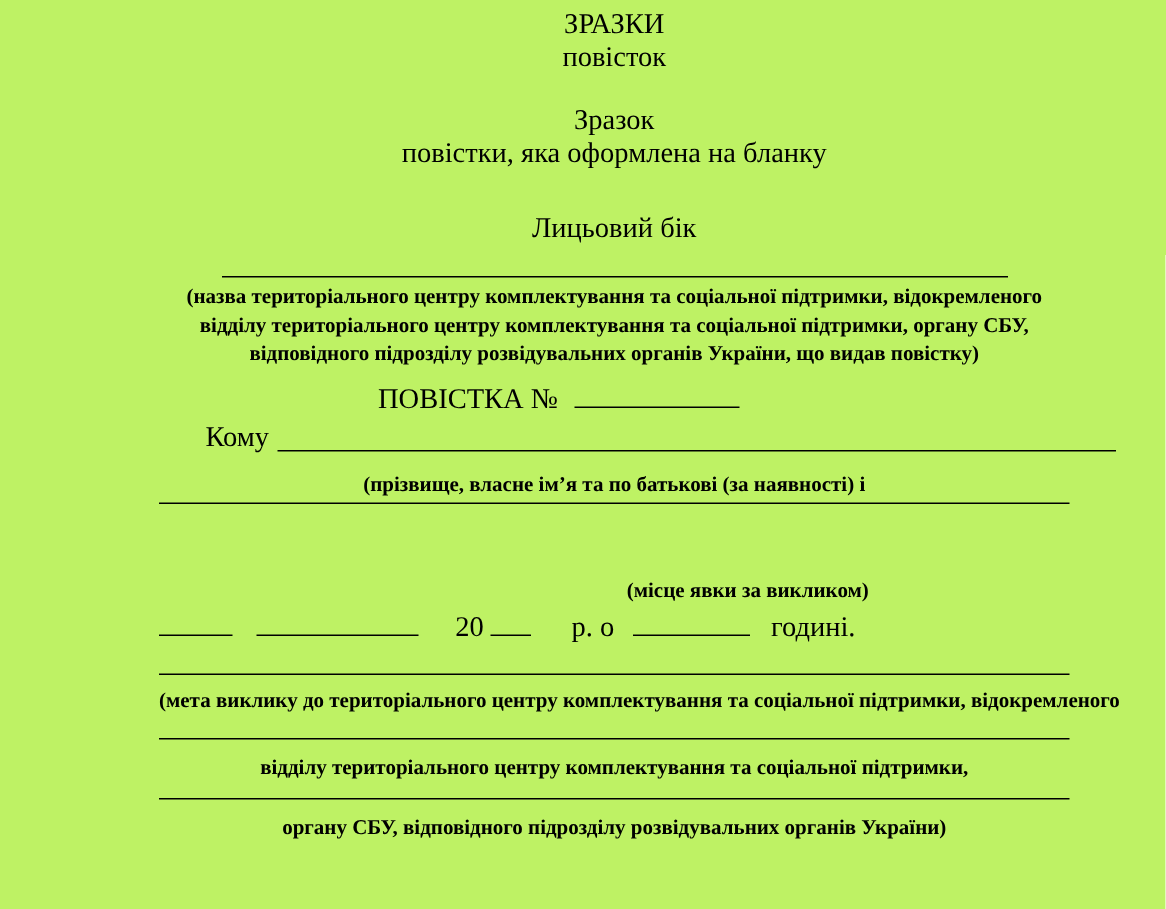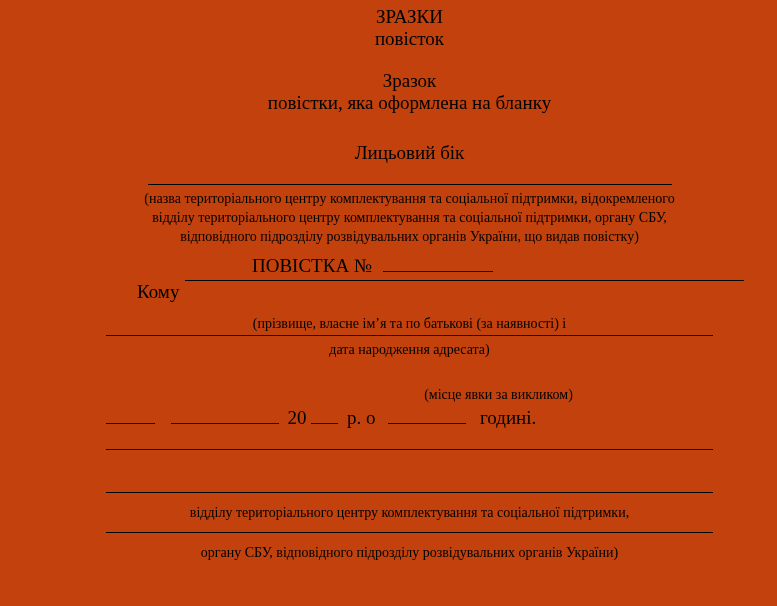--- a/index.html
+++ b/index.html
@@ -8,53 +8,53 @@
     width: 777px;
     height: 606px;
     background: #ffffff;
     color: #000000;
     font-family: "Liberation Serif", "DejaVu Serif", serif;
   }
   .doc {
     position: relative;
     width: 777px;
     height: 606px;
-    background: #c2410c;
+    background: #bef264;
     overflow: hidden;
   }
   .content {
     position: absolute;
     left: 106px;
     top: 0;
     width: 607px;
     height: 606px;
   }
   .row {
     position: absolute;
     left: 0;
     width: 100%;
     line-height: 24px;
     white-space: nowrap;
   }
   .center { text-align: center; }
   .main  { font-size: 19px; }
-  .small { font-size: 14px; line-height: 18px; }
+  .small { font-size: 14px; line-height: 18px; font-weight: bold; }
   .italic { }
   .rule {
     position: absolute;
     height: 0;
     border-top: 1.5px solid #000000;
   }
   .blank {
     display: inline-block;
     border-bottom: 1.5px solid #000000;
     height: 17px;
     vertical-align: baseline;
   }
-  .fillrow { display: flex; align-items: flex-start; }
+  .fillrow { display: flex; align-items: flex-end; }
   .fillrow .label { flex: 0 0 auto; }
   .fill {
     flex: 1 1 auto;
     border-bottom: 1.5px solid #000000;
     margin-bottom: 3px;
     margin-left: 6px;
   }
 </style>
 </head>
 <body>
@@ -80,35 +80,35 @@
       <span class="blank" style="width:110px; margin-left:6px"></span>
     </div>
 
     <div class="row main fillrow" style="top:280px; padding-left:31px">
       <span class="label">Кому</span>
       <span class="fill"></span>
     </div>
     <div class="row center small" style="top:315px">(прізвище, власне ім’я та по батькові (за наявності) і</div>
 
     <div class="rule" style="top:335px; left:0; width:607px"></div>
-    <div class="row center small" style="top:341px">дата народження адресата)</div>
 
     <div class="row small" style="top:386px; left:280px; width:225px; text-align:center">(місце явки за викликом)</div>
 
     <div class="row main" style="top:406px">
       <span class="blank" style="width:49px"></span>
       <span class="blank" style="width:108px; margin-left:11px"></span>
-      <span style="margin-left:4px">20</span>
+      <span style="margin-left:20px">20</span>
       <span class="blank" style="width:27px"></span>
-      <span style="margin-left:4px">р. о</span>
+      <span style="margin-left:22px">р. о</span>
       <span class="blank" style="width:78px; margin-left:8px"></span>
       <span style="margin-left:9px">годині.</span>
     </div>
 
     <div class="rule" style="top:449px; left:0; width:607px"></div>
+    <div class="row center small" style="top:459px">(мета виклику до територіального центру комплектування та соціальної підтримки, відокремленого</div>
 
     <div class="rule" style="top:492px; left:0; width:607px"></div>
     <div class="row center small" style="top:504px">відділу територіального центру комплектування та соціальної підтримки,</div>
 
     <div class="rule" style="top:532px; left:0; width:607px"></div>
     <div class="row center small" style="top:544px">органу СБУ, відповідного підрозділу розвідувальних органів України)</div>
 
   </div>
 </div>
 

